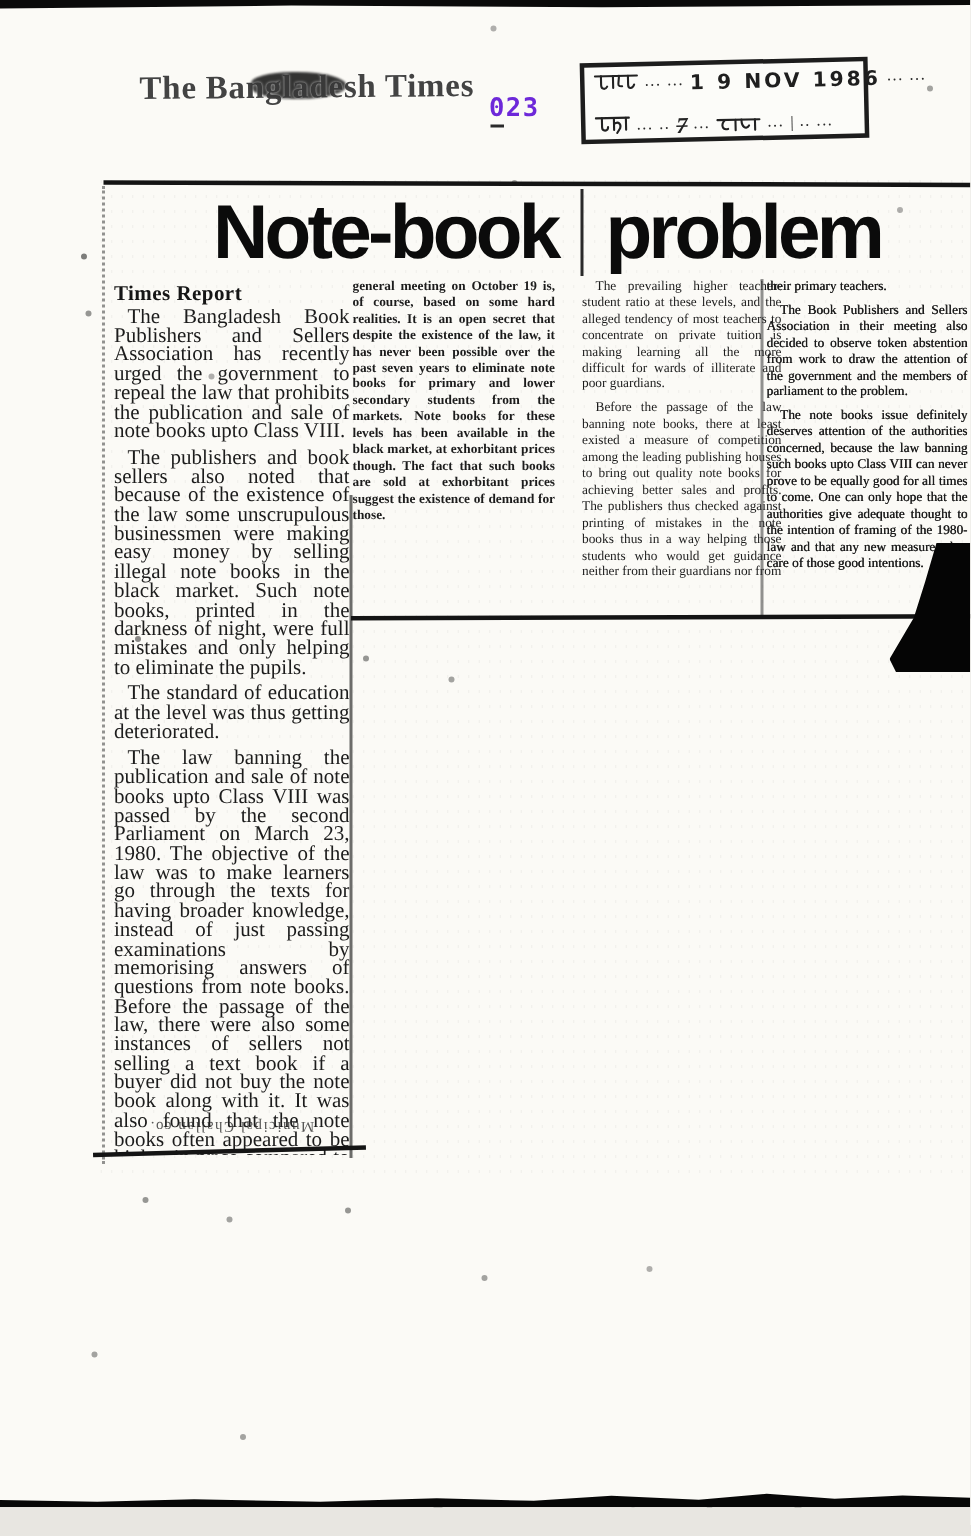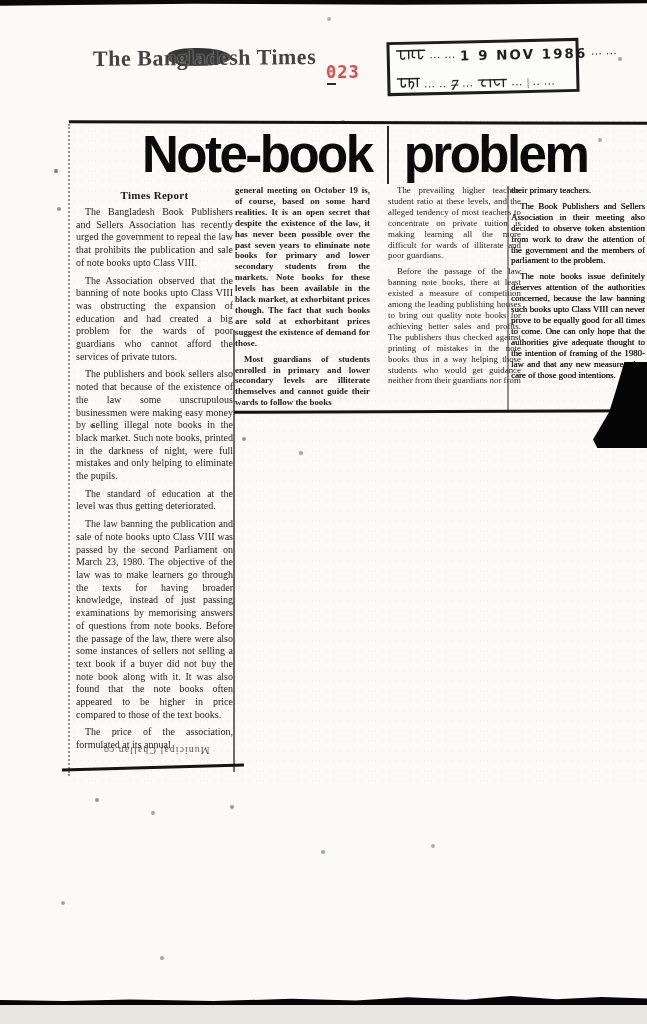--- a/index.html
+++ b/index.html
@@ -25,46 +25,46 @@
       421px 1007px 0 2px rgba(0,0,0,.65), 472px 1003px 0 1px rgba(0,0,0,.55),
       531px 1006px 0 2px rgba(0,0,0,.6), 619px 58px 0 1px rgba(0,0,0,.35),
       342px 121px 0 1px rgba(0,0,0,.35), 599px 139px 0 1px rgba(0,0,0,.3),
       328px 18px 0 1px rgba(0,0,0,.3), 140px 250px 0 1px rgba(0,0,0,.3);}
   
   .masthead-smudge{position:absolute;left:167px;top:48px;width:64px;height:18px;background:#181818;
     border-radius:46% 54% 52% 48%;opacity:.88;filter:blur(.6px);}
   .masthead{position:absolute;left:93px;top:45px;font-size:22px;font-weight:700;color:#3a3a3a;
     letter-spacing:.5px;transform:rotate(-.5deg);text-shadow:0 0 2px rgba(255,255,255,.8);opacity:.95;}
   .page-number{position:absolute;left:326px;top:62px;font-family:"DejaVu Sans Mono",monospace;
-    font-size:17px;font-weight:700;letter-spacing:1px;color:#ef4444;}
+    font-size:17px;font-weight:700;letter-spacing:1px;color:#6d28d9;}
   .page-number::after{content:"";position:absolute;left:1px;bottom:-3px;width:9px;border-bottom:2px solid #2a2a2a;}
   
   .stamp{position:absolute;left:387px;top:40px;width:192px;height:54px;border:3px solid #1d1d1d;
     box-sizing:border-box;transform:rotate(-1.3deg);padding:3px 6px 2px;display:flex;
     flex-direction:column;justify-content:space-between;color:#252525;background:rgba(255,255,255,.4);}
   .stamp-line{display:flex;align-items:flex-end;gap:4px;font-size:11px;line-height:12px;white-space:nowrap;}
   .stamp-dots{letter-spacing:1px;color:#2c2c2c;transform:translateY(-1px);}
   .stamp-date{font-family:"DejaVu Sans",sans-serif;font-weight:700;font-size:13.5px;letter-spacing:2px;
     color:#1f1f1f;transform:translateY(1px);}
   .stamp-seven{font-size:15px;font-weight:700;font-style:italic;text-decoration:line-through;
     transform:translateY(1px);}
   .bn-word svg{display:block;}
   
   .clipping{position:absolute;left:64px;top:116px;width:583px;height:672px;
     background-image:radial-gradient(rgba(0,0,0,.05) .5px,transparent .6px);background-size:7px 10px;}
   .left-edge{position:absolute;left:4px;top:8px;height:652px;border-left:2px dotted rgba(60,60,60,.55);}
   .headline-rule{position:absolute;left:5px;top:5px;width:578px;height:3px;background:#141414;transform:rotate(.15deg);}
   .headline{position:absolute;left:78px;top:9px;display:flex;align-items:center;gap:15px;
     font-family:"Liberation Sans",sans-serif;font-weight:700;font-size:51px;letter-spacing:-2.5px;color:#0b0b0b;}
   .headline-divider{width:2px;height:58px;background:#2a2a2a;margin-top:1px;}
-  .byline{position:absolute;left:12px;top:73px;width:157px;text-align:center;font-weight:700;
-    font-size:11px;letter-spacing:.3px;color:#161616;}
+  .byline{position:absolute;left:12px;top:73px;width:157px;font-weight:700;
+    font-size:14px;letter-spacing:.3px;color:#161616;}
   .col{position:absolute;overflow:hidden;text-align:justify;color:#1c1c1c;}
   .col p{margin:0 0 5px;text-indent:9px;}
-  .col-1{left:12px;top:90px;width:157px;height:564px;font-size:10px;line-height:12.7px;}
+  .col-1{left:12px;top:90px;width:157px;height:564px;font-size:14px;line-height:12.7px;}
   .col-2{left:171px;top:69px;width:135px;height:226px;font-size:8.9px;line-height:10.9px;font-weight:bold;}
   .col-3{left:324px;top:69px;width:133px;height:226px;font-size:8.9px;line-height:10.9px;}
   .col-4{left:447px;top:69px;width:134px;height:228px;font-size:8.9px;line-height:10.9px;
     text-shadow:.2px 0 0 currentColor;}
   .col-2 p:first-child,.col-4 p:first-child{text-indent:0;}
   .col1-right-rule{position:absolute;left:169px;top:214px;width:2px;height:442px;background:#2f2f2f;opacity:.7;}
   .col34-divider{position:absolute;left:443px;top:70px;width:2px;height:226px;background:#3a3a3a;
     opacity:.55;filter:blur(.5px);}
   .cols-bottom-rule{position:absolute;left:170px;top:294px;width:413px;height:3px;background:#141414;transform:rotate(-.2deg);}
   .col1-bottom-rule{position:absolute;left:-2px;top:650px;width:182px;height:3px;background:#141414;transform:rotate(-1.6deg);}
@@ -141,29 +141,27 @@
     <div class="headline">
       <span>Note-book</span>
       <span class="headline-divider"></span>
       <span>problem</span>
     </div>
 
     <div class="byline">Times Report</div>
 
     <div class="col col-1">
         <p>The Bangladesh Book Publishers and Sellers Association has recently urged the government to repeal the law that prohibits the publication and sale of note books upto Class VIII.</p>
-        <p>The Association observed that the banning of note books upto Class VIII was obstructing the expansion of education and had created a big problem for the wards of poor guardians who cannot afford the services of private tutors.</p>
         <p>The publishers and book sellers also noted that because of the existence of the law some unscrupulous businessmen were making easy money by selling illegal note books in the black market. Such note books, printed in the darkness of night, were full mistakes and only helping to eliminate the pupils.</p>
         <p>The standard of education at the level was thus getting deteriorated.</p>
         <p>The law banning the publication and sale of note books upto Class VIII was passed by the second Parliament on March 23, 1980. The objective of the law was to make learners go through the texts for having broader knowledge, instead of just passing examinations by memorising answers of questions from note books. Before the passage of the law, there were also some instances of sellers not selling a text book if a buyer did not buy the note book along with it. It was also found that the note books often appeared to be higher in price compared to those of the text books.</p>
         <p>The price of the association, formulated at its annual</p>
       </div>
     <div class="col col-2">
         <p>general meeting on October 19 is, of course, based on some hard realities. It is an open secret that despite the existence of the law, it has never been possible over the past seven years to eliminate note books for primary and lower secondary students from the markets. Note books for these levels has been available in the black market, at exhorbitant prices though. The fact that such books are sold at exhorbitant prices suggest the existence of demand for those.</p>
-        <p>Most guardians of students enrolled in primary and lower secondary levels are illiterate themselves and cannot guide their wards to follow the books</p>
       </div>
     <div class="col col-3">
         <p>The prevailing higher teacher-student ratio at these levels, and the alleged tendency of most teachers to concentrate on private tuition is making learning all the more difficult for wards of illiterate and poor guardians.</p>
         <p>Before the passage of the law banning note books, there at least existed a measure of competition among the leading publishing houses to bring out quality note books for achieving better sales and profits. The publishers thus checked against printing of mistakes in the note books thus in a way helping those students who would get guidance neither from their guardians nor from</p>
       </div>
     <div class="col col-4">
         <p>their primary teachers.</p>
         <p>The Book Publishers and Sellers Association in their meeting also decided to observe token abstention from work to draw the attention of the government and the members of parliament to the problem.</p>
         <p>The note books issue definitely deserves attention of the authorities concerned, because the law banning such books upto Class VIII can never prove to be equally good for all times to come. One can only hope that the authorities give adequate thought to the intention of framing of the 1980-law and that any new measure takes care of those good intentions.</p>
       </div>

